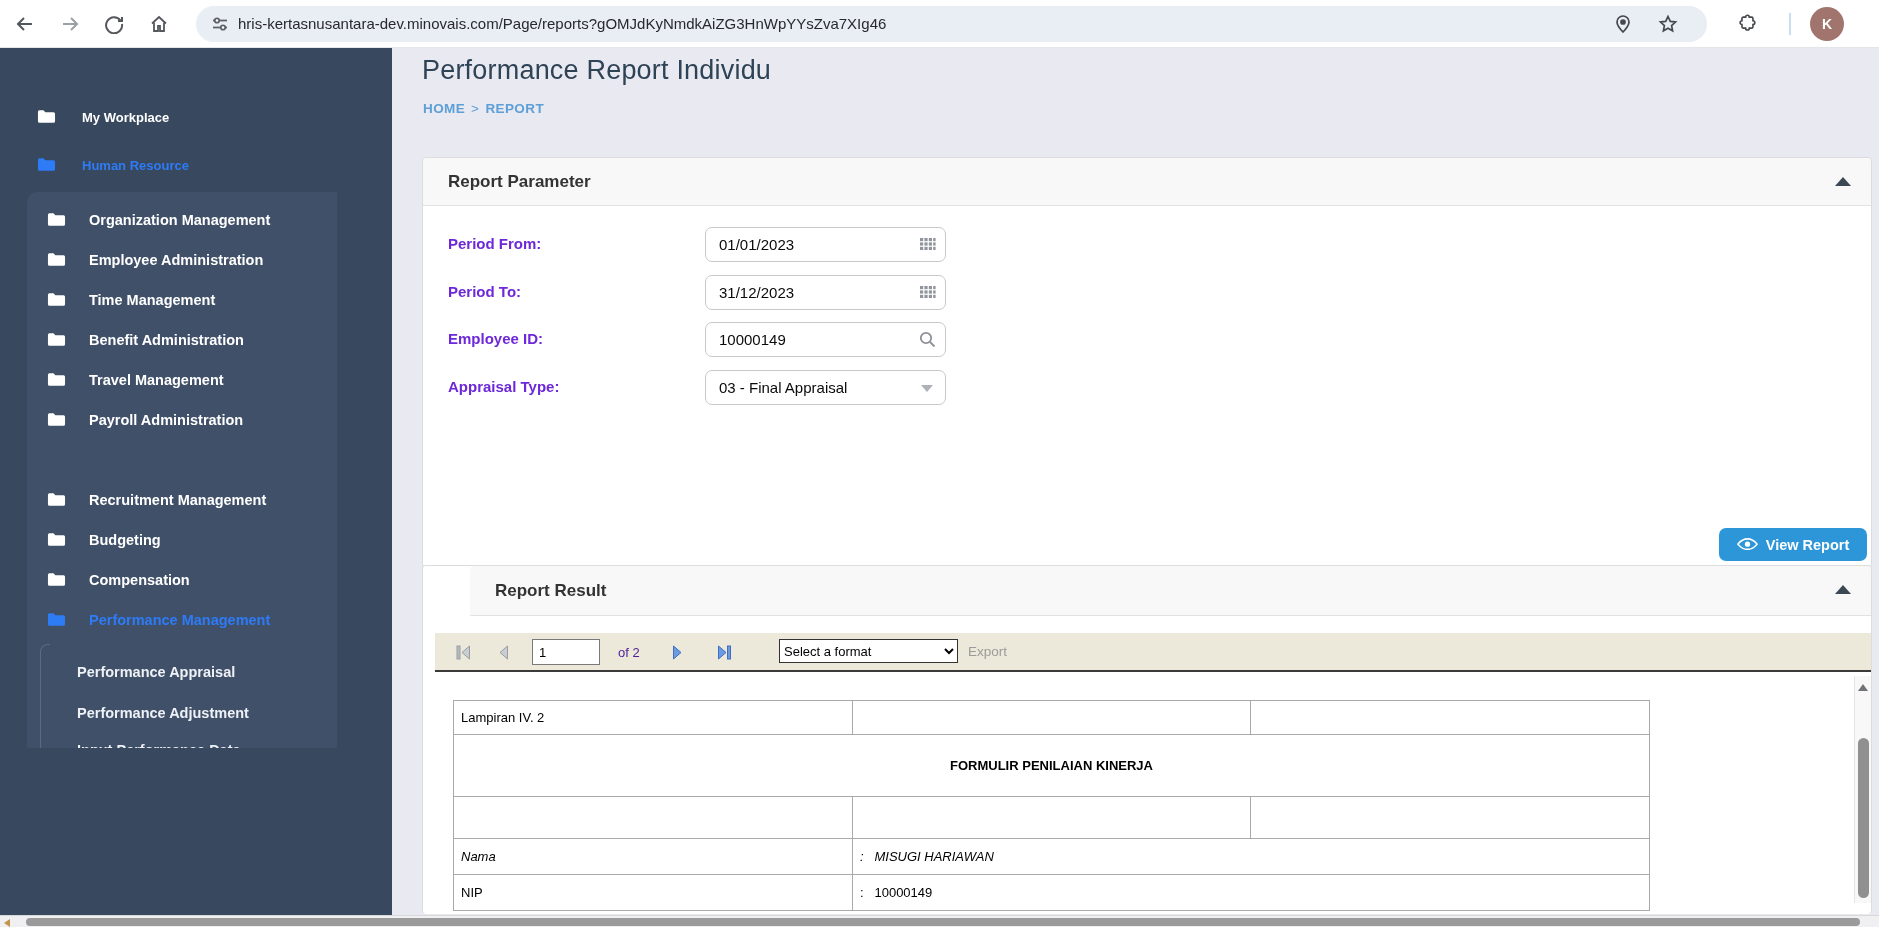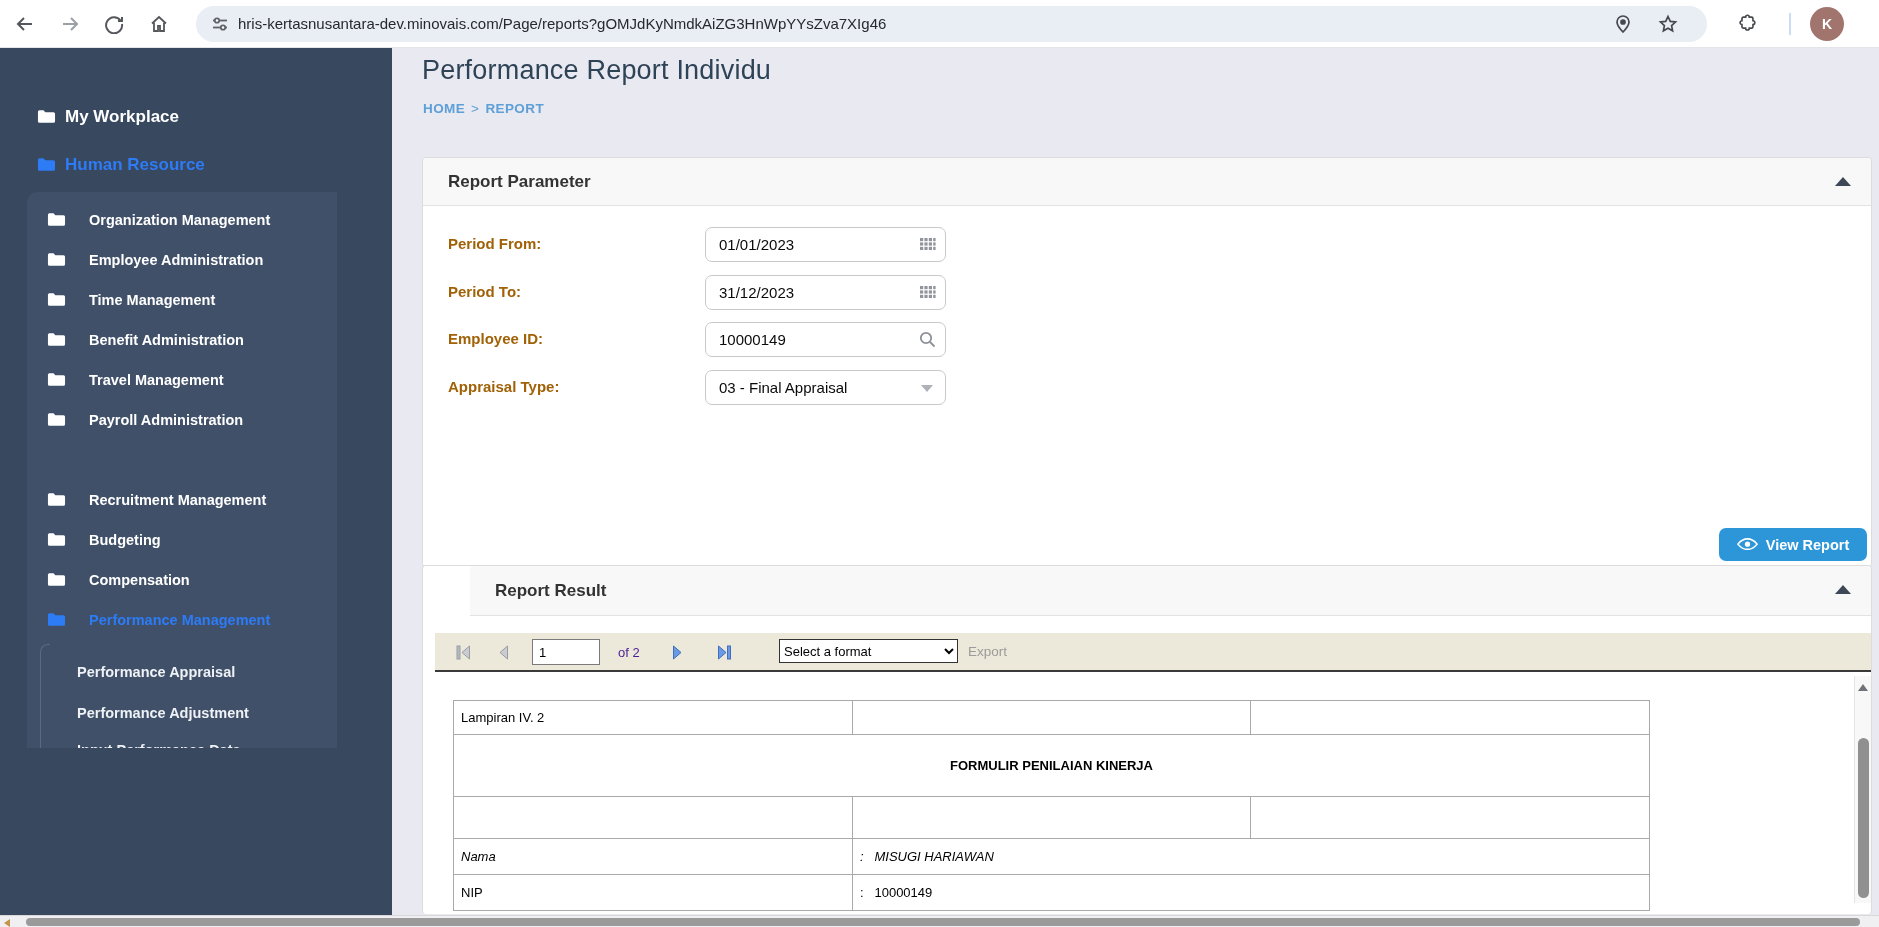--- a/index.html
+++ b/index.html
@@ -19,42 +19,42 @@
   .pill-right-ico { position:absolute; top:8px; width:20px; height:20px; color:#45484d; }
   .chrome-ico { position:absolute; top:13px; width:22px; height:22px; color:#45484d; }
   .vdiv { position:absolute; left:1789px; top:13px; width:2px; height:22px; background:#c9ddf3; }
   .avatar { position:absolute; left:1810px; top:7px; width:34px; height:34px; border-radius:50%; background:#a1756e; color:#fff;
             font-size:14px; font-weight:700; display:flex; align-items:center; justify-content:center; }
   .kebab { position:absolute; left:1872px; top:13px; width:8px; height:22px; color:#8b8e93; font-size:17px; line-height:22px; }
 
   
   .sidebar { position:absolute; left:0; top:48px; width:392px; height:867px; background:#37485f; z-index:5; }
   .side-item { position:absolute; display:flex; align-items:center; color:#fff; font-weight:600; cursor:pointer; }
-  .lvl1 { left:0; width:100%; height:34px; padding-left:37px; gap:9px; font-size:17px; }
+  .lvl1 { left:0; width:100%; height:34px; padding-left:37px; gap:26px; font-size:13px; }
   .active-blue { color:#2e7bf6; }
   .subpanel { position:absolute; left:27px; top:144px; width:310px; height:556px; background:#3f5068; border-radius:10px 0 0 0; overflow:hidden; }
   .lvl2 { left:0; width:100%; height:40px; padding-left:20px; gap:23px; font-size:14.5px; }
   .lvl3 { left:0; width:100%; height:40px; padding-left:50px; font-size:14.5px; color:#eef1f6; }
   .subsub-line { position:absolute; left:13px; top:452px; width:10px; height:104px; border-left:1px solid #5a6a80; border-top:1px solid #5a6a80; border-top-left-radius:8px; }
   .fold { width:19px; height:16px; flex:0 0 auto; }
 
   
   .main-bg { position:absolute; left:392px; top:48px; width:1487px; height:867px; background:#e9e9f2; }
   .page-title { position:absolute; left:422px; top:55px; font-size:27px; font-weight:500; color:#2f4356; letter-spacing:.2px; }
   .crumbs { position:absolute; left:423px; top:101px; font-size:13.5px; font-weight:700; letter-spacing:.4px; color:#5d9fd6; }
   .crumbs .sep { color:#5d9fd6; margin:0 6px; font-weight:400; }
   .crumb-link { cursor:pointer; }
 
   .card { position:absolute; left:422px; width:1450px; background:#fff; border:1px solid #dcdcdc; border-radius:4px; }
   .card-head { position:relative; height:48px; background:#f8f8f8; border-bottom:1px solid #e2e2e2; border-radius:4px 4px 0 0; }
   .card-title { position:absolute; left:25px; top:14px; font-size:17px; font-weight:600; color:#333; }
   .collapse { position:absolute; right:20px; top:19px; width:0; height:0; border-left:8px solid transparent; border-right:8px solid transparent; border-bottom:9px solid #3d4856; cursor:pointer; }
 
   .param-card { top:157px; height:411px; }
-  .plabel { position:absolute; left:25px; font-size:15px; font-weight:600; color:#a16207; }
+  .plabel { position:absolute; left:25px; font-size:15px; font-weight:600; color:#6d28d9; }
   .pbox { position:absolute; left:266px; width:241px; height:35px;margin-left:16px; }
   .pbox input, .pbox .fake-select {
     width:100%; height:100%; border:1px solid #c9c9c9; border-radius:7px; background:#fff;
     font-family:inherit; font-size:15px; color:#0a0a0a; padding:0 36px 0 13px; display:block; line-height:33px;
   }
   .box-ico { position:absolute; right:9px; top:8px; width:19px; height:19px; color:#8d9097; cursor:pointer; }
   .caret-down { position:absolute; right:13px; top:15px; width:0; height:0; border-left:6px solid transparent; border-right:6px solid transparent; border-top:7px solid #aeb2b8; cursor:pointer; }
 
   .view-report { position:absolute; left:1296px; top:370px; width:148px; height:33px; background:#2d96d9; border:none; border-radius:7px;
                  color:#fff; font-family:inherit; font-size:14.5px; font-weight:600; display:flex; align-items:center; justify-content:center; gap:8px; cursor:pointer; }

